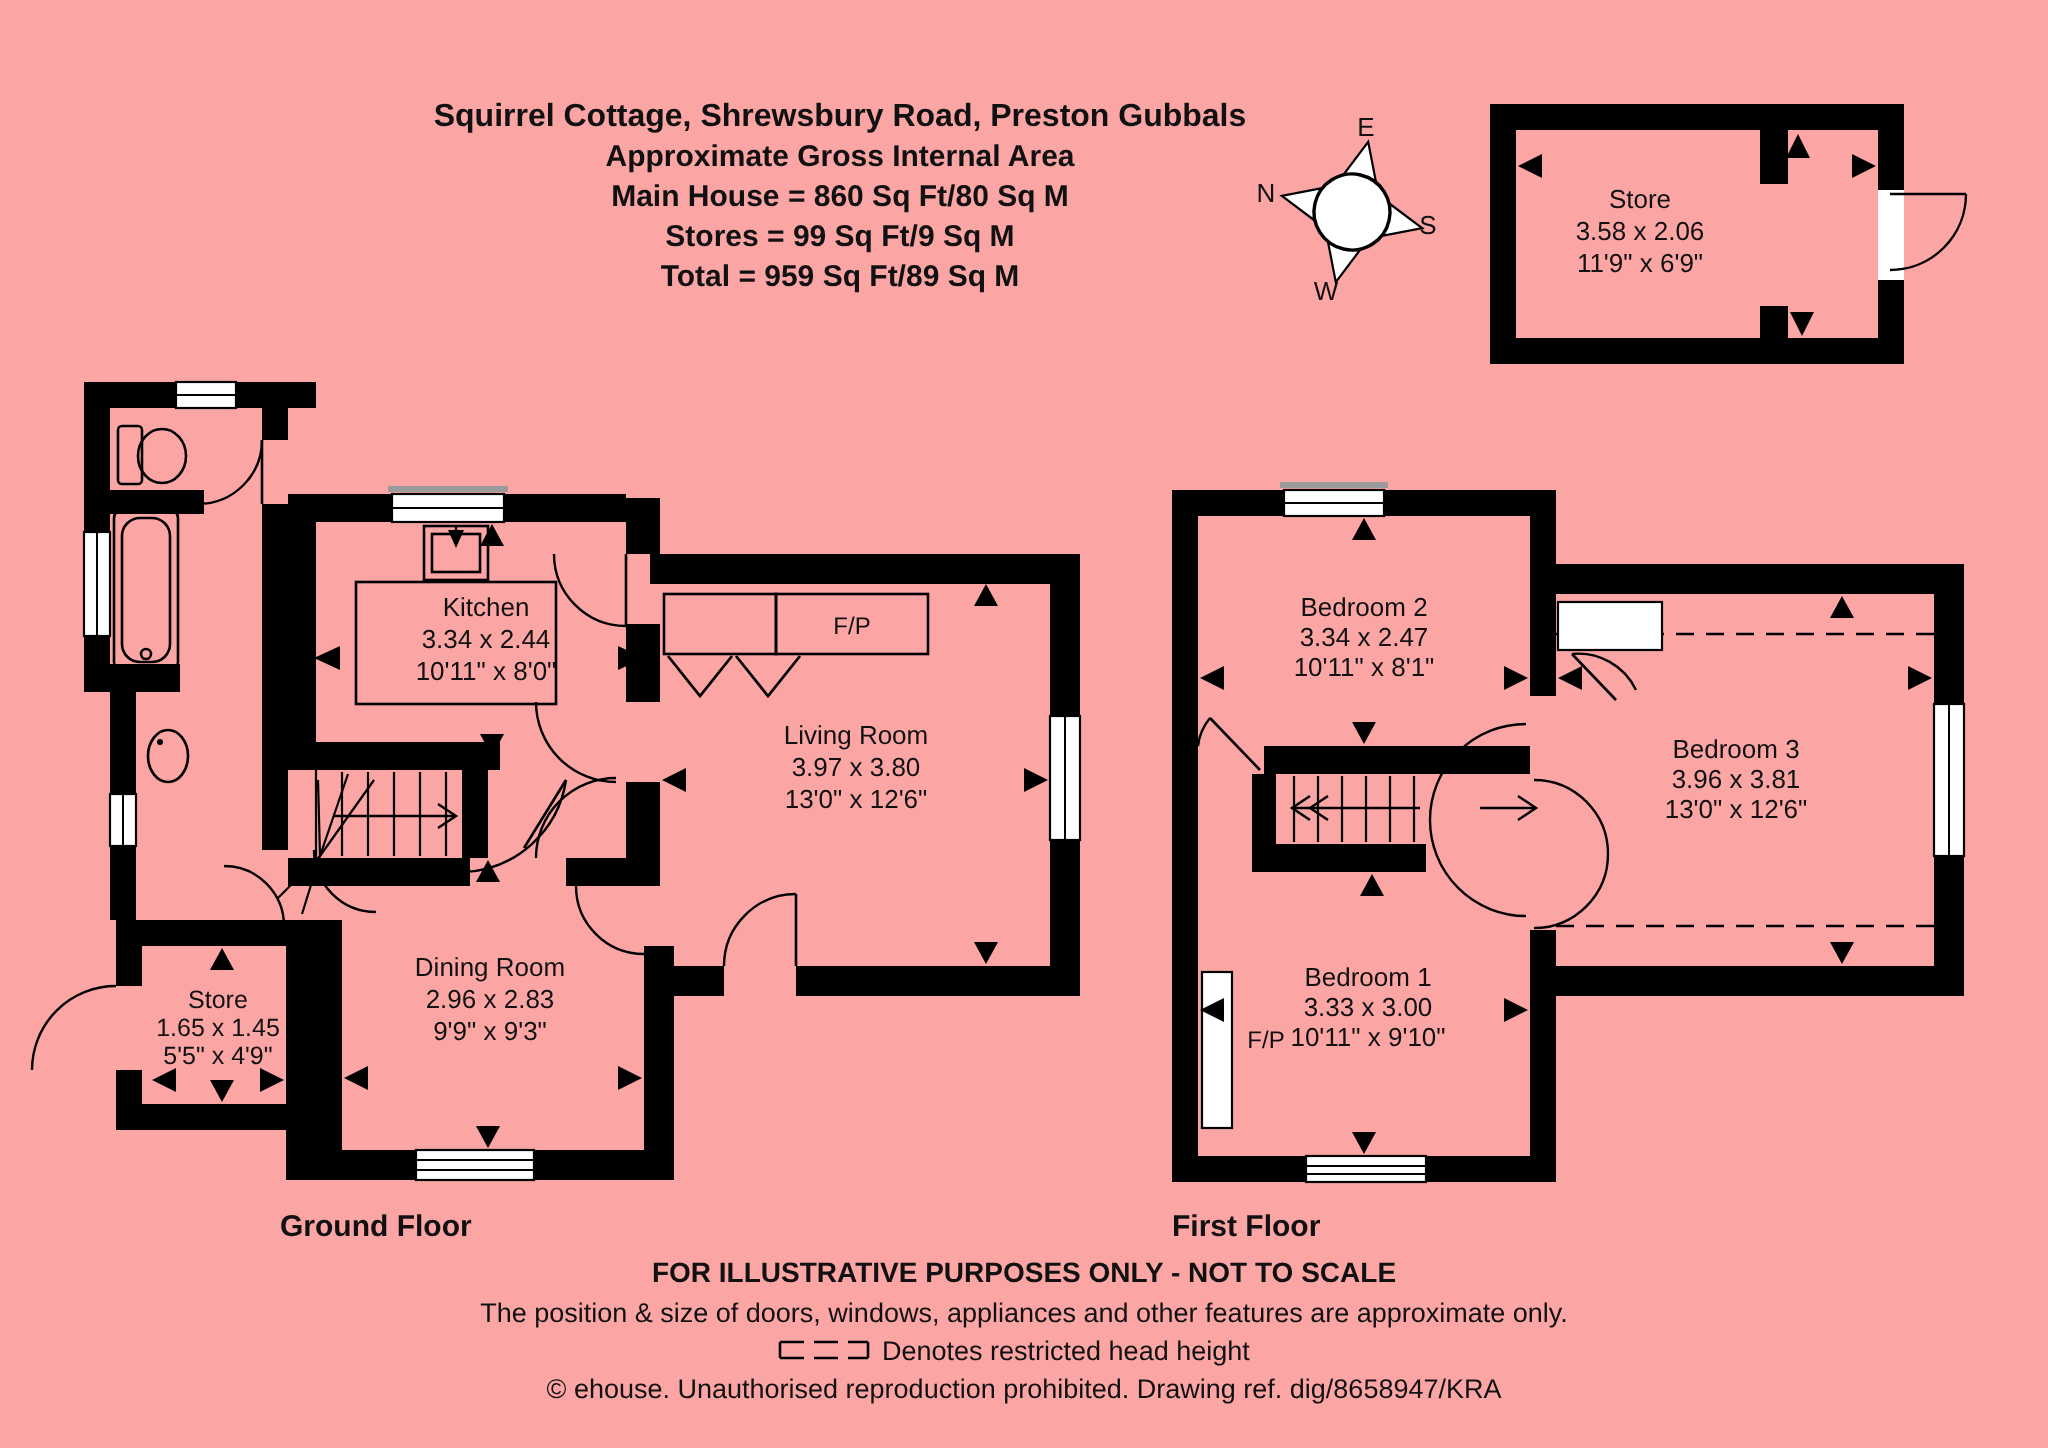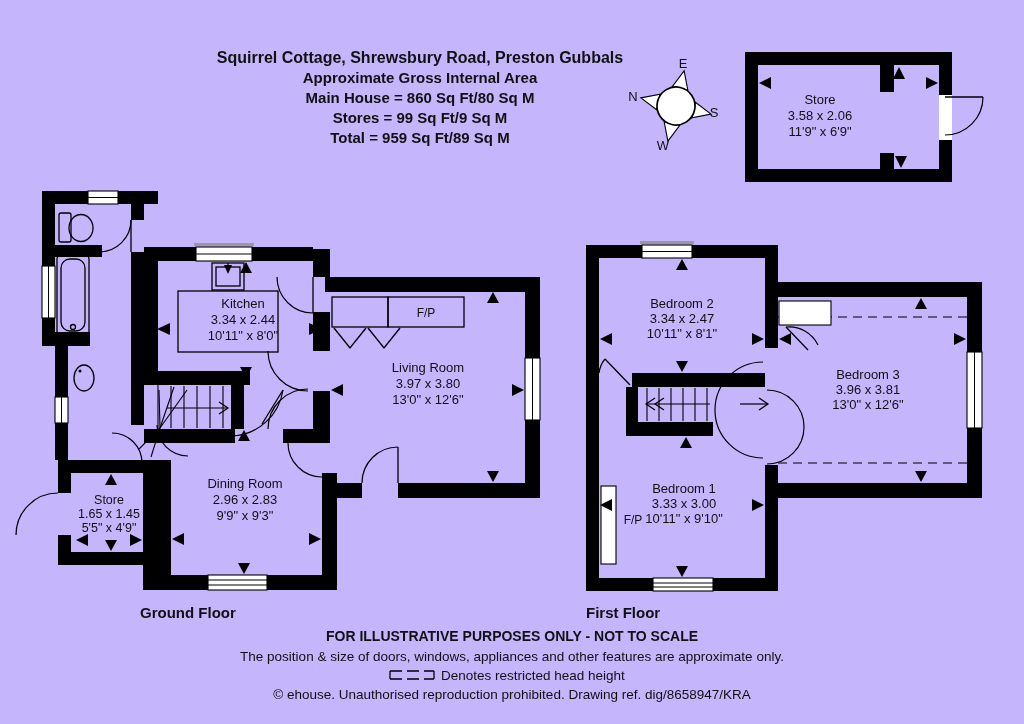--- a/index.html
+++ b/index.html
@@ -1,16 +1,16 @@
 <!DOCTYPE html>
 <html><head>
 <meta charset="utf-8">
 <style>
   html,body{margin:0;padding:0;background:#fff;}
-  #canvas{position:relative;width:1024px;height:724px;background:#c4b5fd;overflow:hidden;
+  #canvas{position:relative;width:1024px;height:724px;background:#fca5a5;overflow:hidden;
           font-family:"Liberation Sans", sans-serif;}
   svg{position:absolute;left:0;top:0;}
   text{fill:#111;font-family:"Liberation Sans", sans-serif;}
   .wall{fill:#000;stroke:none;}
   .thin{fill:none;stroke:#000;stroke-width:1.3;}
   .thinw{fill:#fff;stroke:#000;stroke-width:1.1;}
   .arc{fill:none;stroke:#000;stroke-width:1.2;}
   .arrow{fill:#000;stroke:none;}
   .tread{stroke:#000;stroke-width:1.1;}
   .dash{stroke:#000;stroke-width:1.2;stroke-dasharray:9 6;fill:none;}

